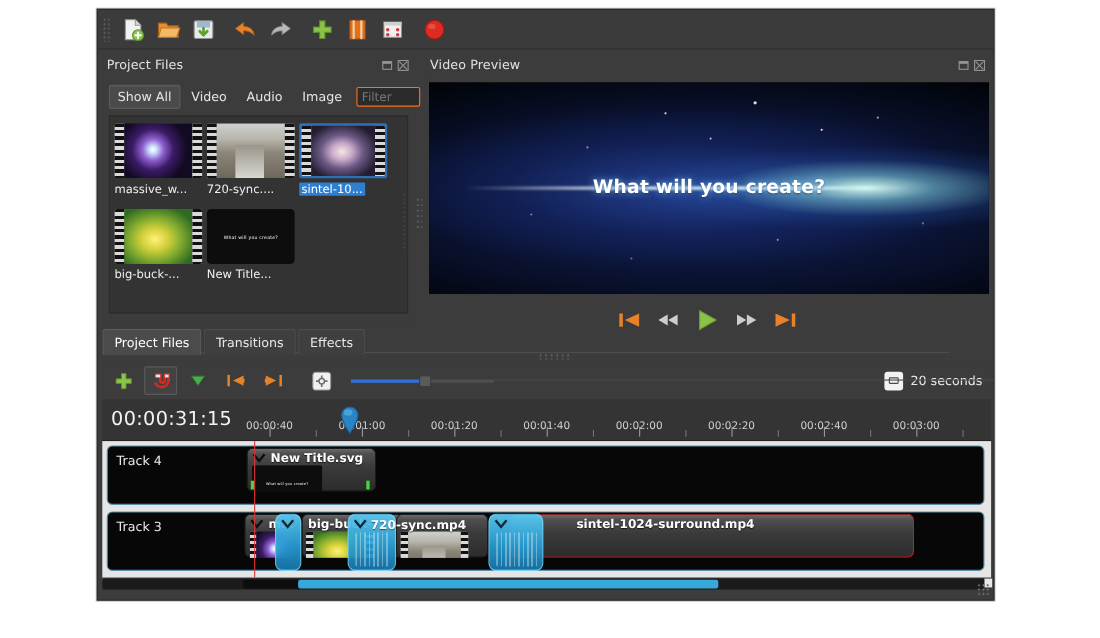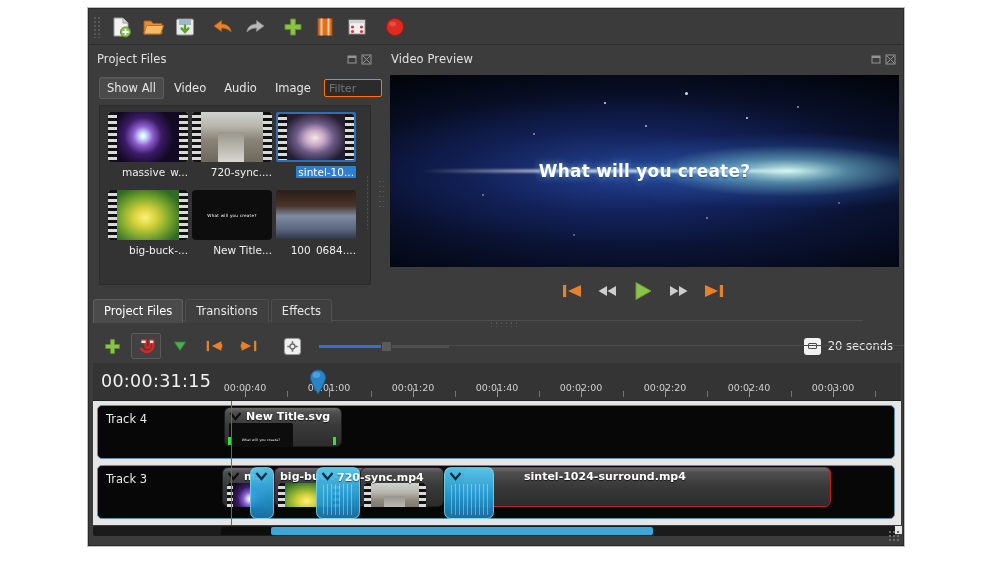--- a/index.html
+++ b/index.html
@@ -84,21 +84,21 @@
     position: absolute; left: 6px; top: 30px;
     width: 272px; height: 180px;
     background: #333333;
     border: 1px solid #2b2b2b;
     padding: 6px 4px;
     display: flex; flex-wrap: wrap;
     align-content: flex-start;
   }
   .pf-item {
     width: 84px; height: 78px;
-    display: flex; flex-direction: column; align-items: flex-end;
+    display: flex; flex-direction: column; align-items: flex-start;
     cursor: pointer;
   }
   .pf-thumb {
     width: 80px; height: 50px;
     border-radius: 2px;
     position: relative; overflow: hidden;
     display: flex; align-items: center; justify-content: center;
   }
   .pf-thumb.sel { background: #2f6fb5; padding: 2px; }
   .film { width: 100%; height: 100%; position: relative; overflow: hidden; border-radius: 2px; }
@@ -565,26 +565,20 @@
 
       <div class="pf-item">
         <div class="pf-thumb">
           <div class="img-title" style="border-radius:4px;">
             <span>What will you create?</span>
           </div>
         </div>
         <div class="pf-caption">New Title...</div>
       </div>
 
-      <div class="pf-item">
-        <div class="pf-thumb">
-          <div class="img-bed" style="border-radius:3px;"></div>
-        </div>
-        <div class="pf-caption">100_0684....</div>
-      </div>
 
     </div>
 
     <div class="v-scroll-pf"></div>
   </div>
 
   <div class="tabs-underline"></div>
   <div class="pf-tabs">
     <div class="ftab active">Project Files</div>
     <div class="ftab">Transitions</div>

